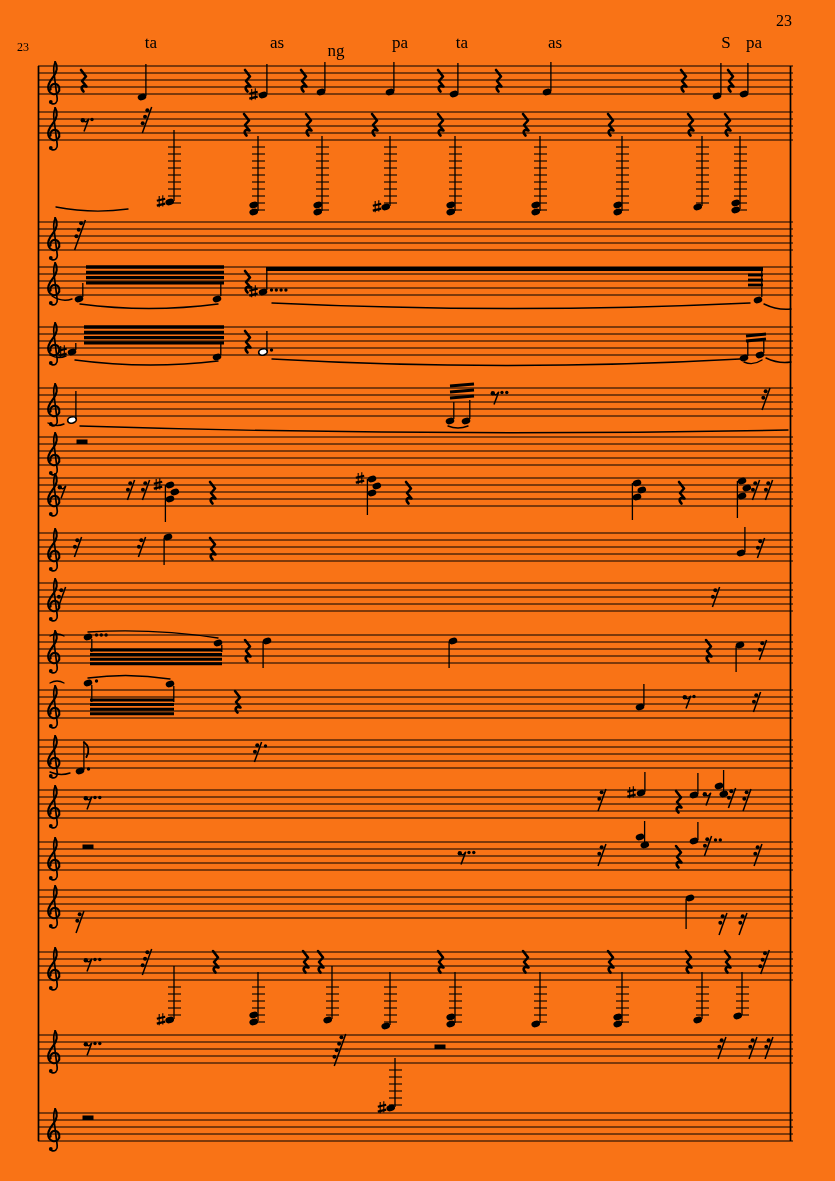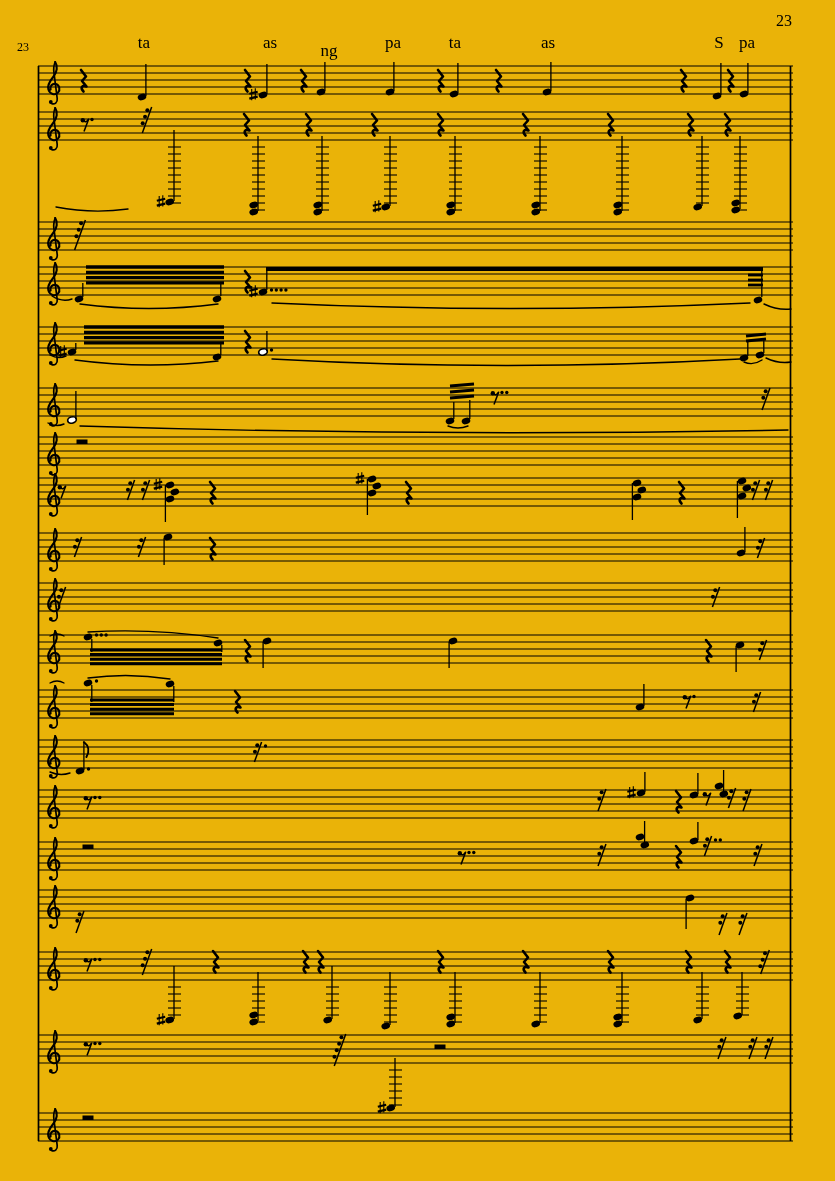--- a/index.html
+++ b/index.html
@@ -1,22 +1,22 @@
 <!DOCTYPE html>
 <html><head>
 <meta charset="utf-8">
 <style>
   html,body{margin:0;padding:0;}
   body{width:835px;height:1181px;background:#ffffff;position:relative;overflow:hidden;
        font-family:"Liberation Serif","DejaVu Serif",serif;color:#000;}
-  .page{position:absolute;inset:0;background:#eab308;}
+  .page{position:absolute;inset:0;background:#f97316;}
   #score-svg{position:absolute;left:0;top:0;}
   .page-number{position:absolute;left:776px;top:12px;font-size:16px;}
   .measure-number{position:absolute;left:17px;top:40px;font-size:12px;}
-  .lyrics-layer{position:absolute;left:3px;top:0;width:733px;height:60px;}
+  .lyrics-layer{position:absolute;left:10px;top:0;width:733px;height:60px;}
   .lyric{position:absolute;top:33px;font-size:17px;transform:translateX(-50%);white-space:nowrap;}
 </style>
 </head>
 <body>
 
 <div class="page">
   <div class="page-number">23</div>
   <div class="measure-number">23</div>
   <div class="lyrics-layer" style="top: 0px;">
       <span class="lyric" style="left: 141px; top: 33px;">ta</span>

